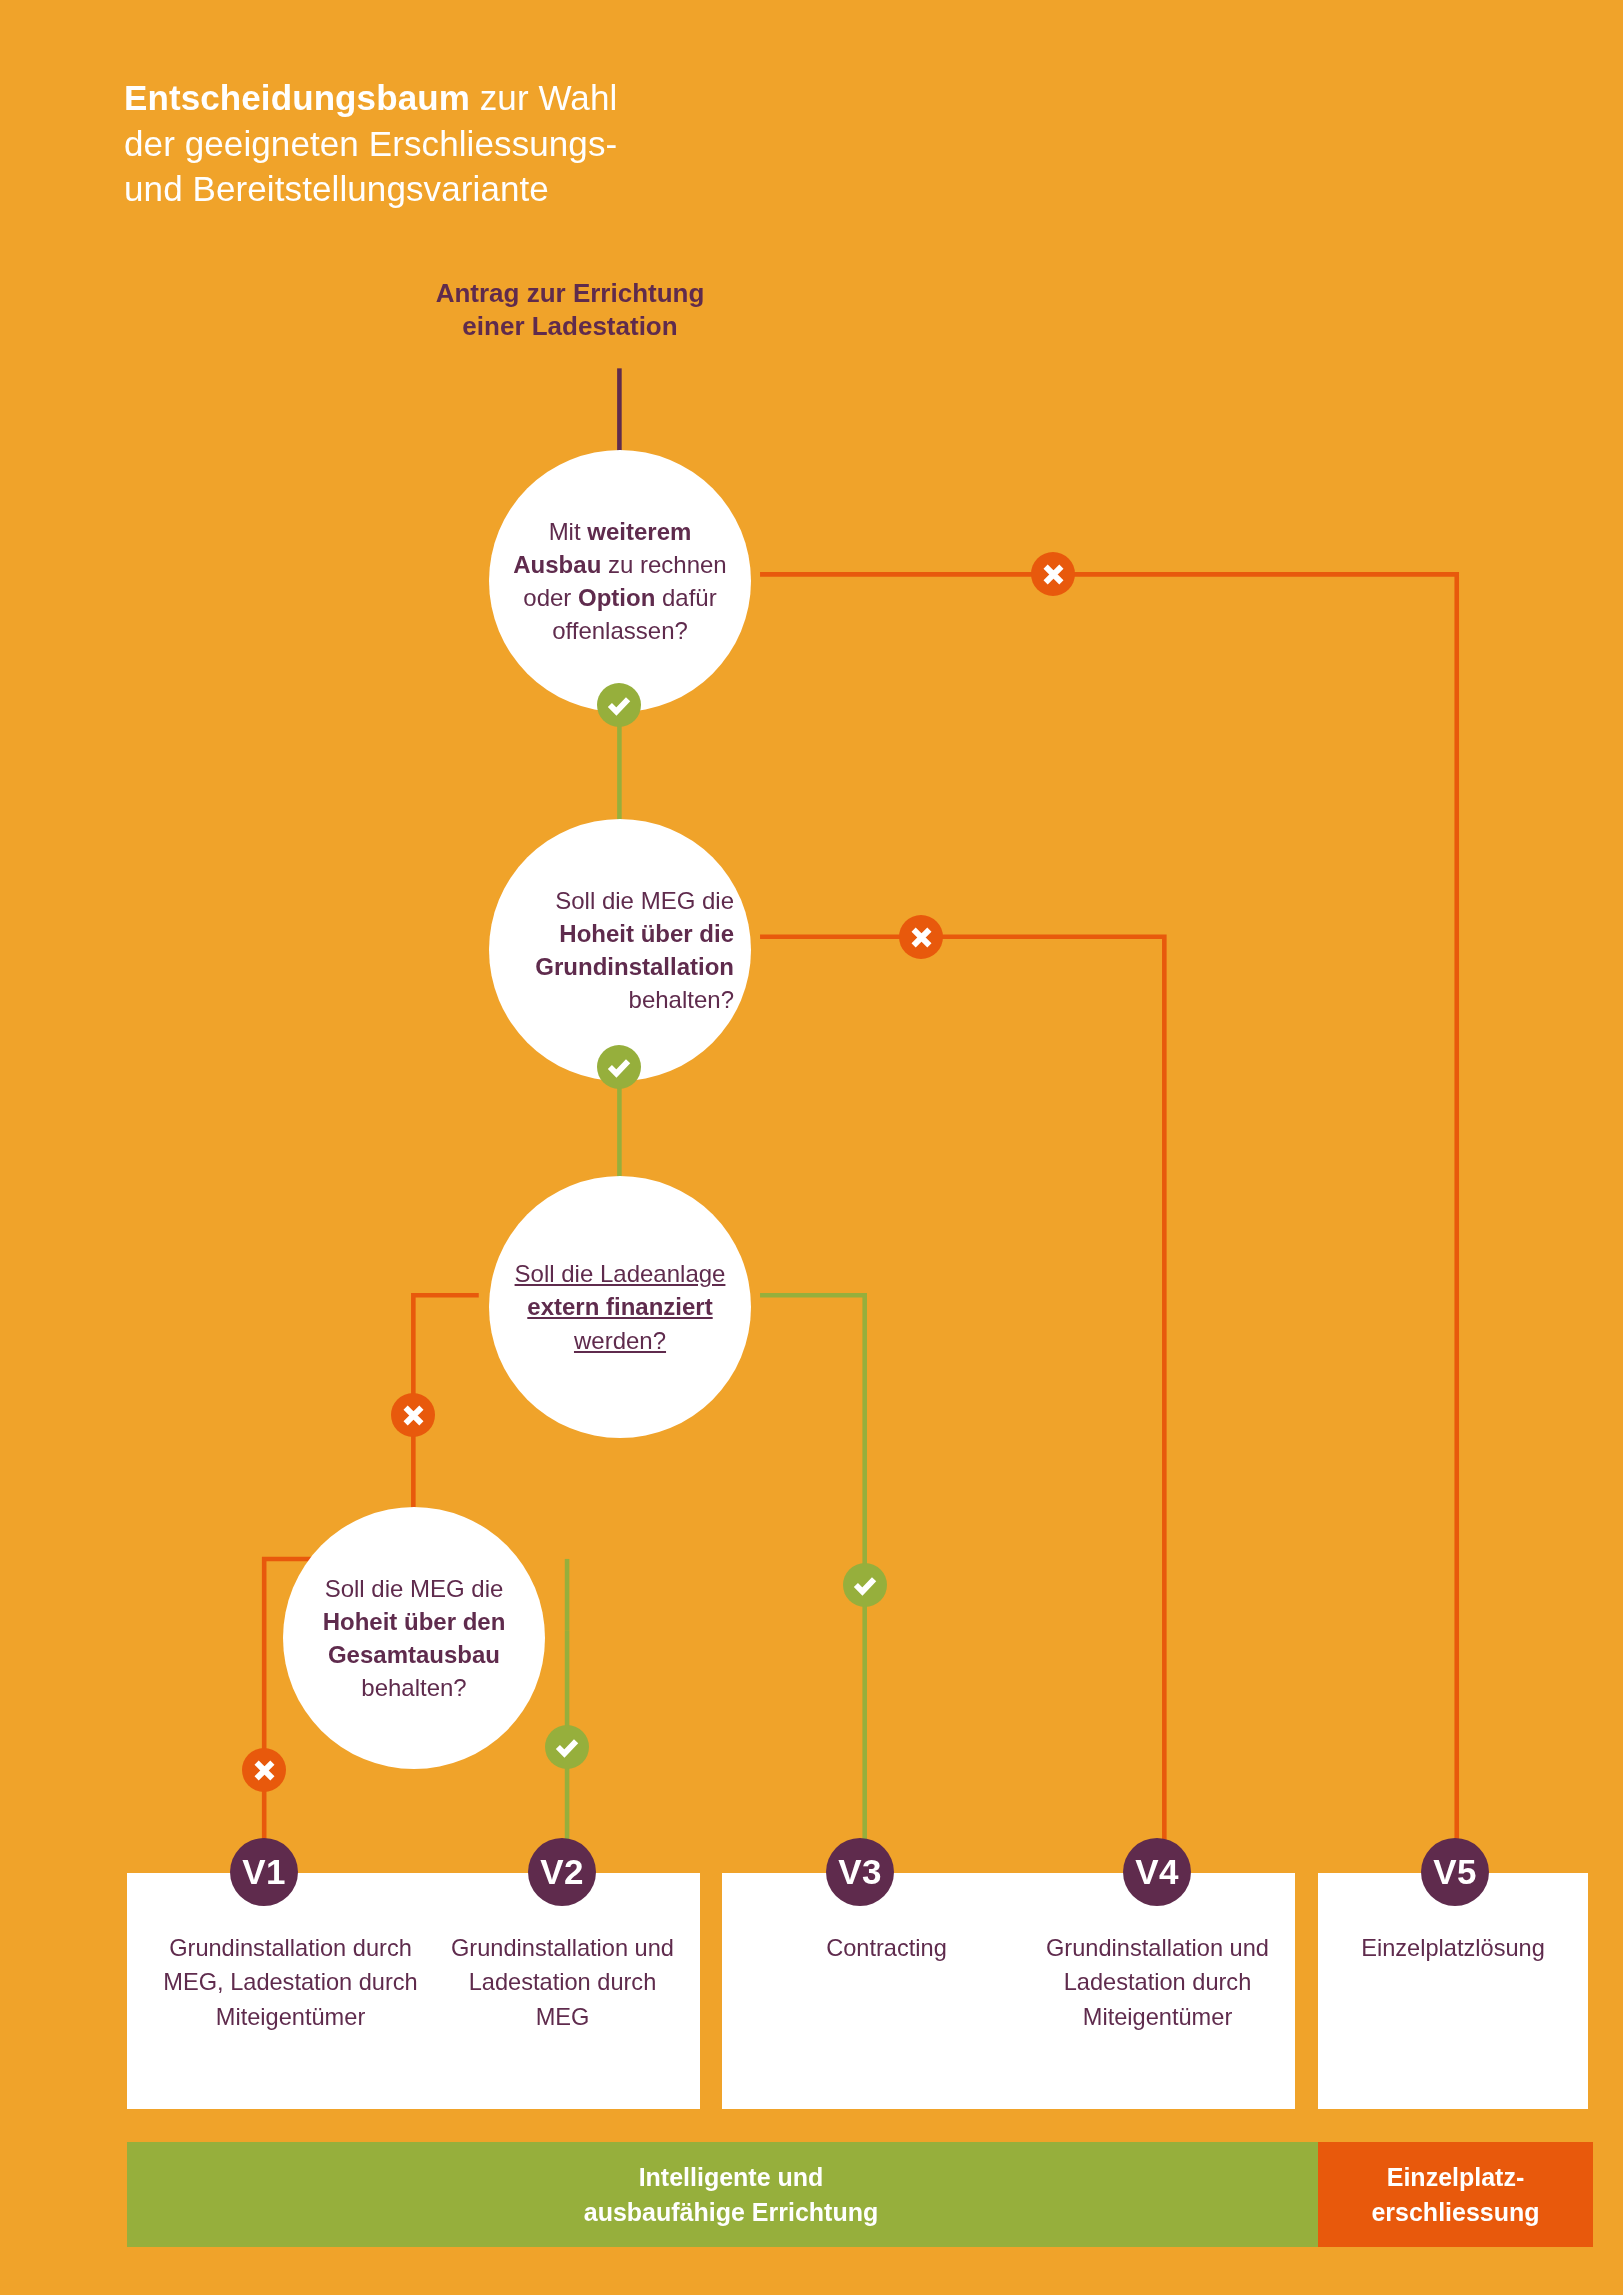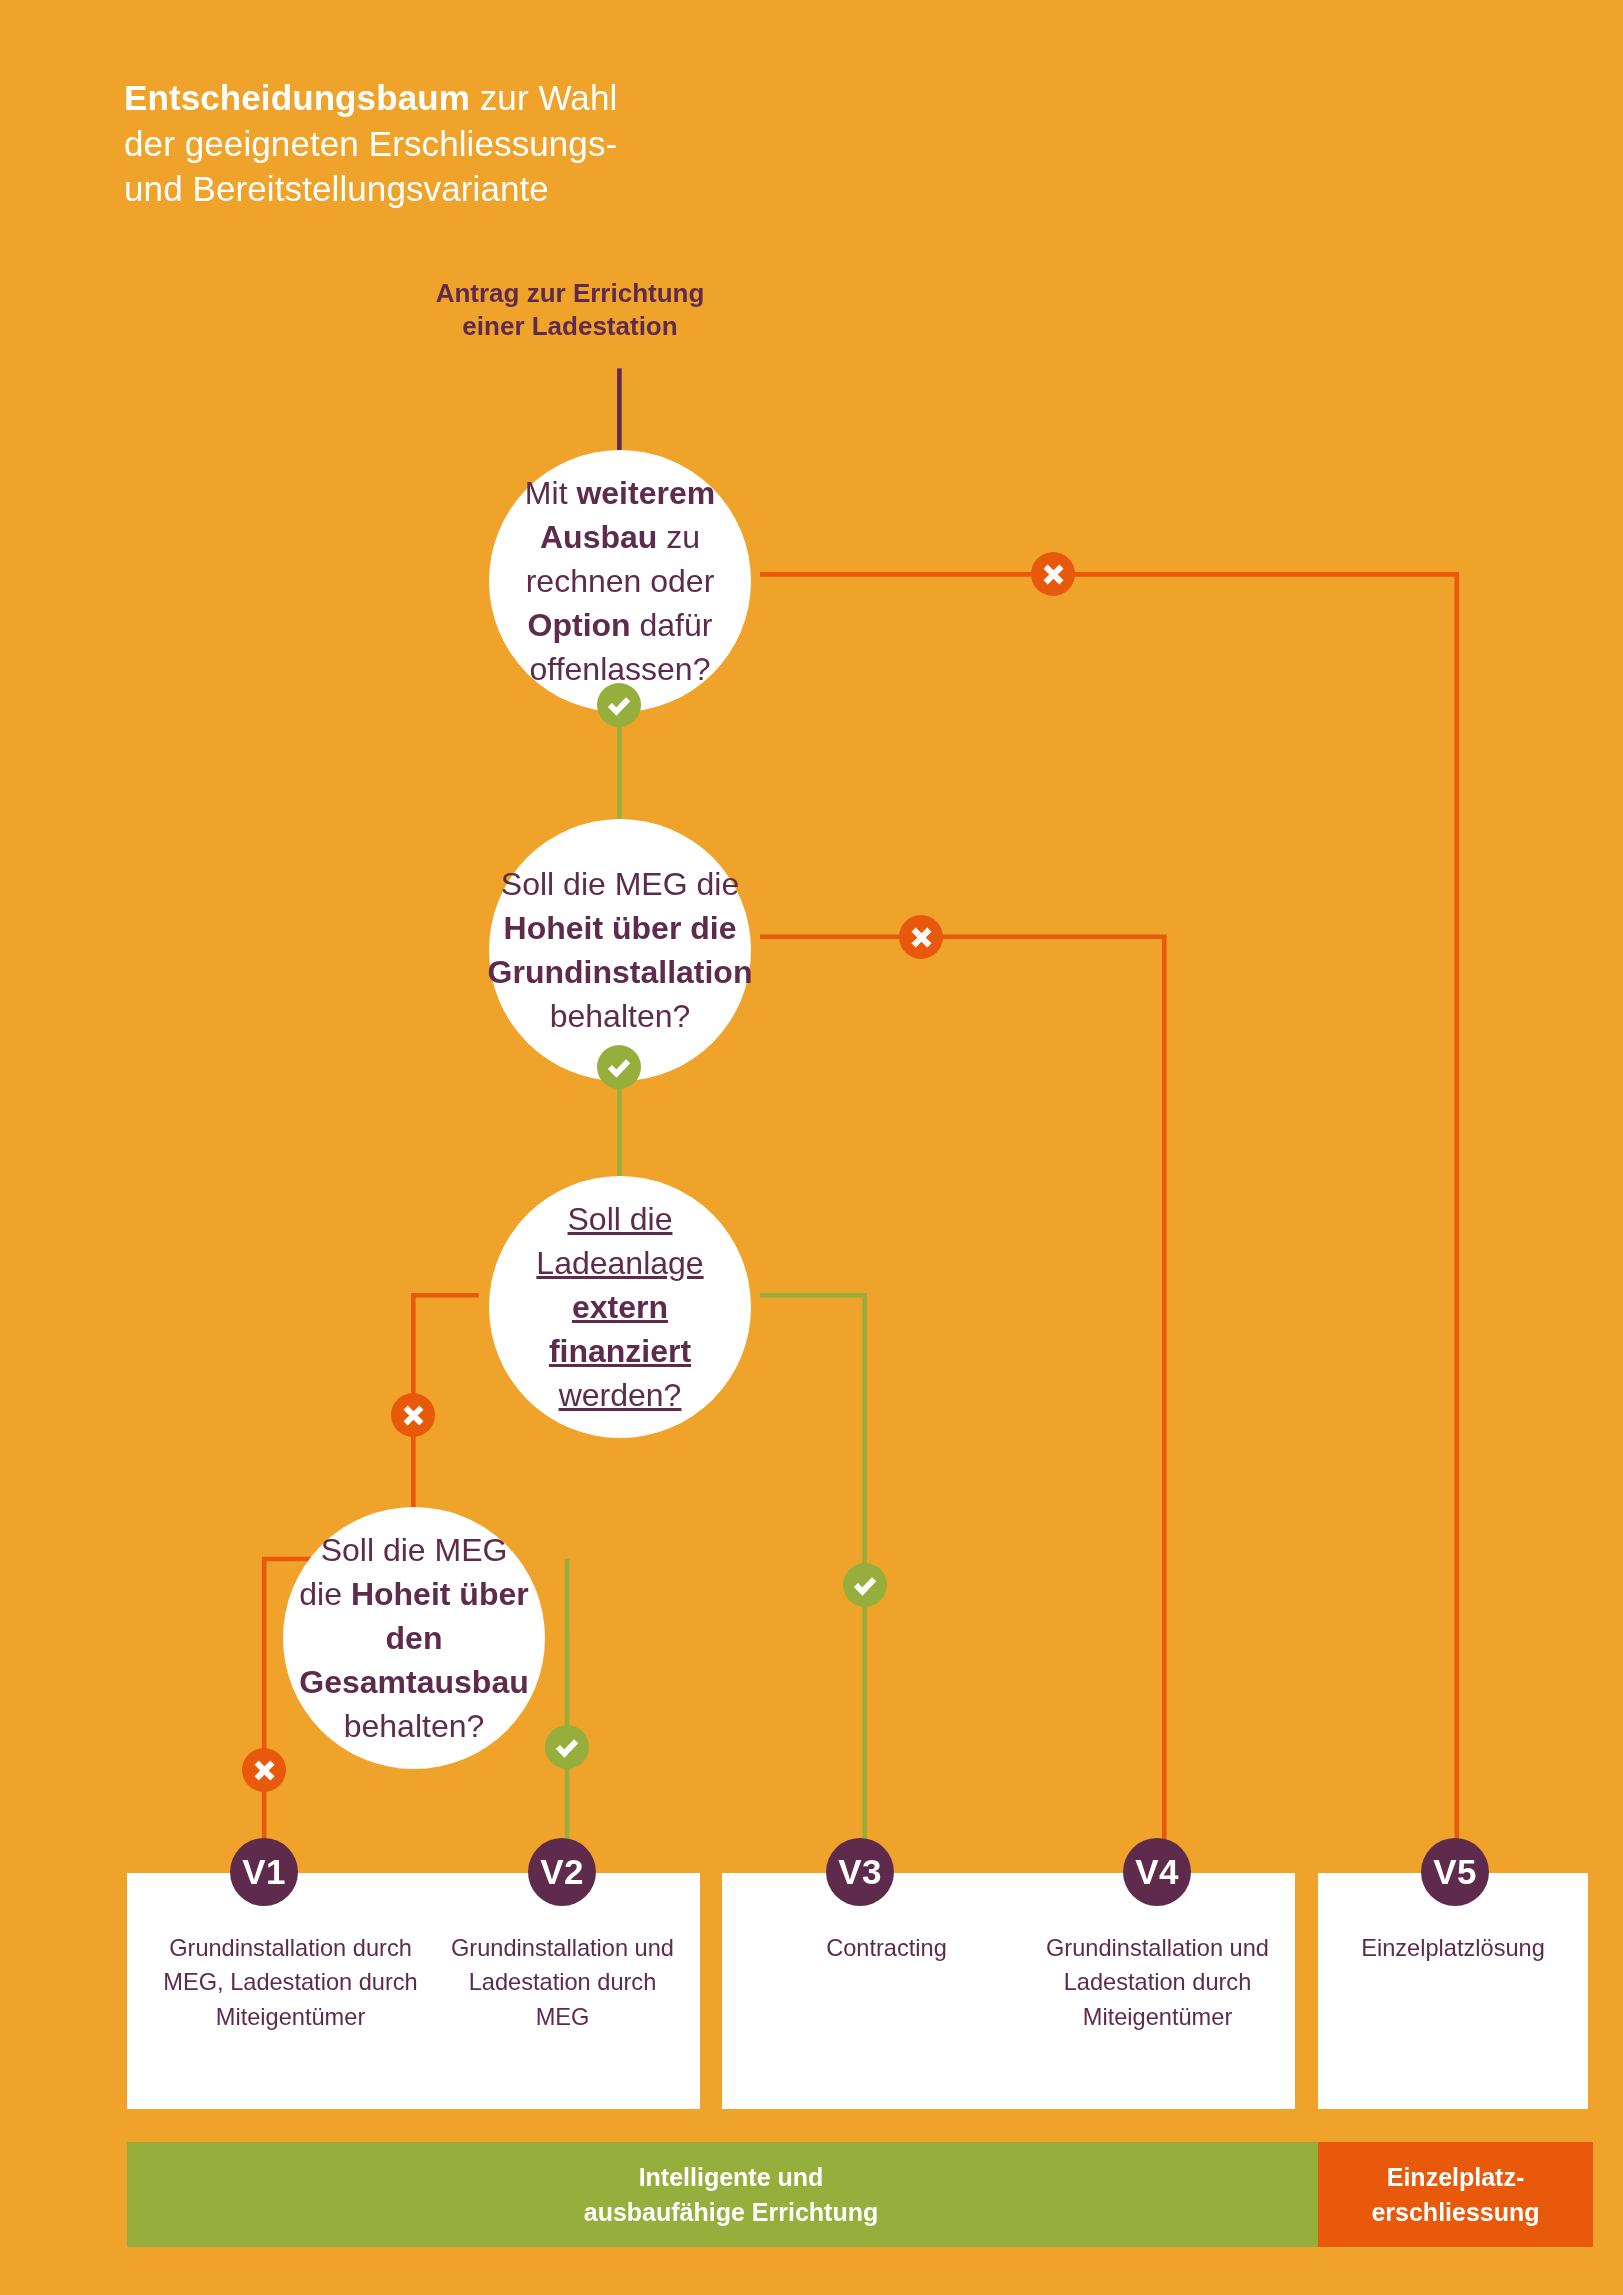--- a/index.html
+++ b/index.html
@@ -29,21 +29,21 @@
 
   
   #wires{position:absolute;left:0;top:0;width:1623px;height:2295px;}
 
   
   .node{
     position:absolute;border-radius:50%;background:#FFFFFF;
     display:flex;align-items:center;justify-content:center;
     text-align:center;color:#5F2B4D;
   }
-  .node .txt{font-size:32px;line-height:1.38;padding:0 17px;}
+  .node .txt{font-size:24px;line-height:1.38;padding:0 17px;}
   .node .txt b{font-weight:700;}
 
   
   .badge{
     position:absolute;width:44px;height:44px;border-radius:50%;
     display:flex;align-items:center;justify-content:center;
   }
   .badge.yes{background:#96AF3C;}
   .badge.no{background:#E8590C;}
   .badge svg{display:block;}
@@ -111,21 +111,21 @@
     <path d="M795,2470 L795,2790" stroke="#96AF3C" stroke-width="7" fill="none"></path>
 
     <path d="M560,2290 L560,2360 L332,2360 L332,2470" stroke="#E8590C" stroke-width="7" fill="none"></path>
     <path d="M795,2360 L795,2470" stroke="#96AF3C" stroke-width="7" fill="none"></path>
   </svg>
 
   <div class="node" style="left:442px;top:435px;width:262px;height:262px;">
     <div class="txt"><span>Mit </span><b>weiterem Ausbau</b><span> zu rechnen oder </span><b>Option</b><span> dafür offenlassen?</span></div>
   </div>
 
-  <div class="node" style="left:442px;top:804px;width:262px;height:262px;">
+  <div class="node" style="left:442px;top:804px;width:262px;height:262px;text-align:right;">
     <div class="txt"><span>Soll die MEG die </span><b>Hoheit über die Grundinstallation</b><span> behalten?</span></div>
   </div>
 
   <div class="node" style="left:442px;top:1161px;width:262px;height:262px;text-decoration:underline;">
     <div class="txt"><span>Soll die Ladeanlage </span><b>extern finanziert</b><span> werden?</span></div>
   </div>
 
   <div class="node" style="left:236px;top:1492px;width:262px;height:262px;">
     <div class="txt"><span>Soll die MEG die </span><b>Hoheit über den Gesamtausbau</b><span> behalten?</span></div>
   </div>

